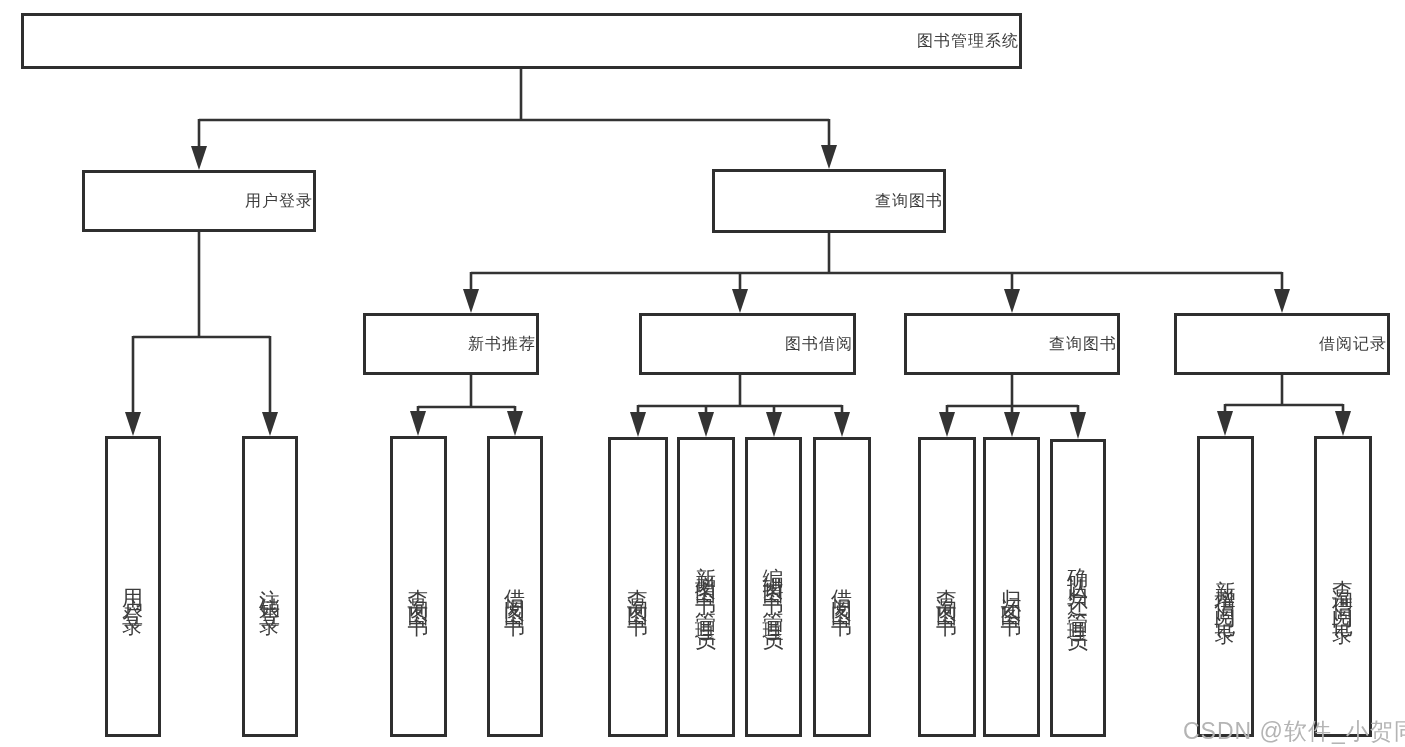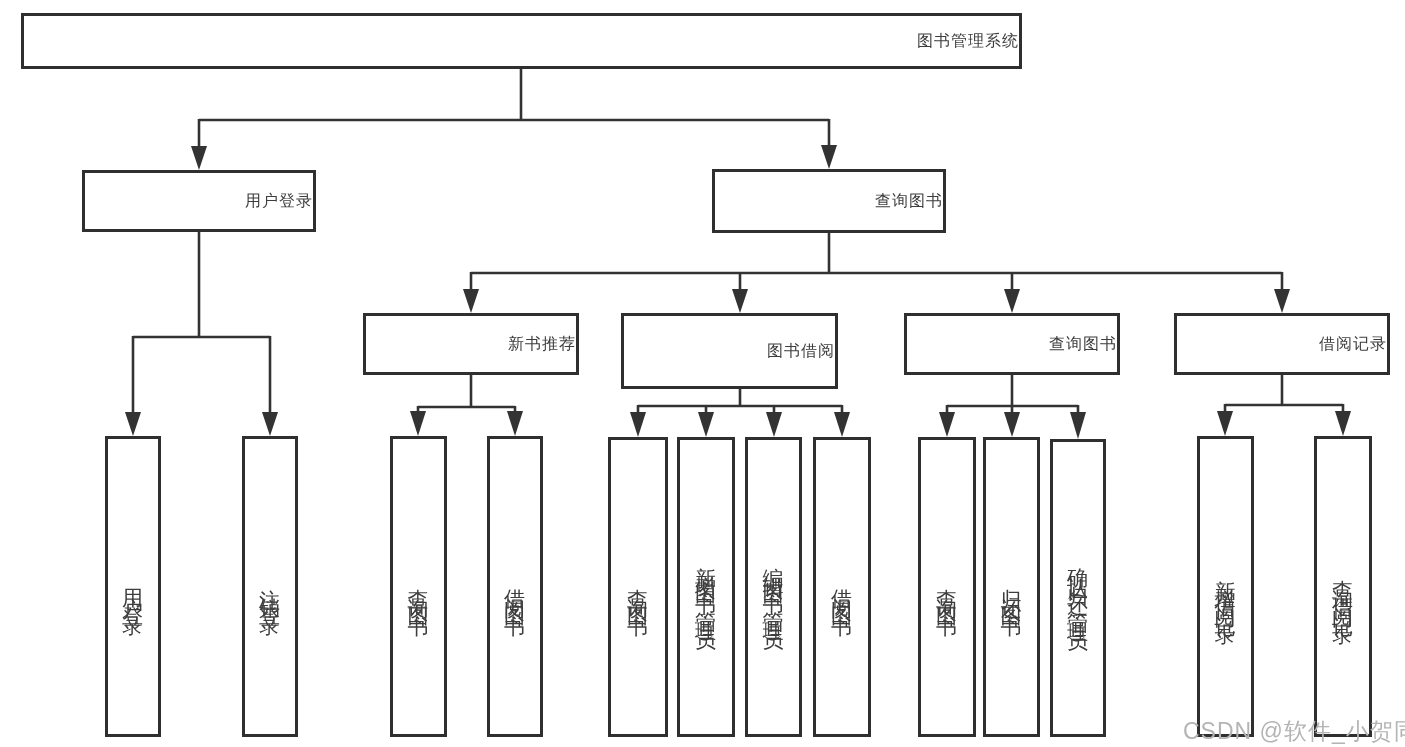--- a/index.html
+++ b/index.html
@@ -119,24 +119,24 @@
     <span>图书管理系统</span>
   </div>
 
   <div class="node h" style="left:82px;top:170px;width:234px;height:62px">
     <span>用户登录</span>
   </div>
   <div class="node h" style="left:712px;top:169px;width:234px;height:64px">
     <span>查询图书</span>
   </div>
 
-  <div class="node h" style="left:363px;top:313px;width:216px;height:62px">
+  <div class="node h" style="left:363px;top:313px;width:176px;height:62px">
     <span>新书推荐</span>
   </div>
-  <div class="node h" style="left:621px;top:313px;width:217px;height:76px">
+  <div class="node h" style="left:639px;top:313px;width:217px;height:62px">
     <span>图书借阅</span>
   </div>
   <div class="node h" style="left:904px;top:313px;width:216px;height:62px">
     <span>查询图书</span>
   </div>
   <div class="node h" style="left:1174px;top:313px;width:216px;height:62px">
     <span>借阅记录</span>
   </div>
 
   <div class="node v" style="left:105px;top:436px;width:56px;height:301px">

